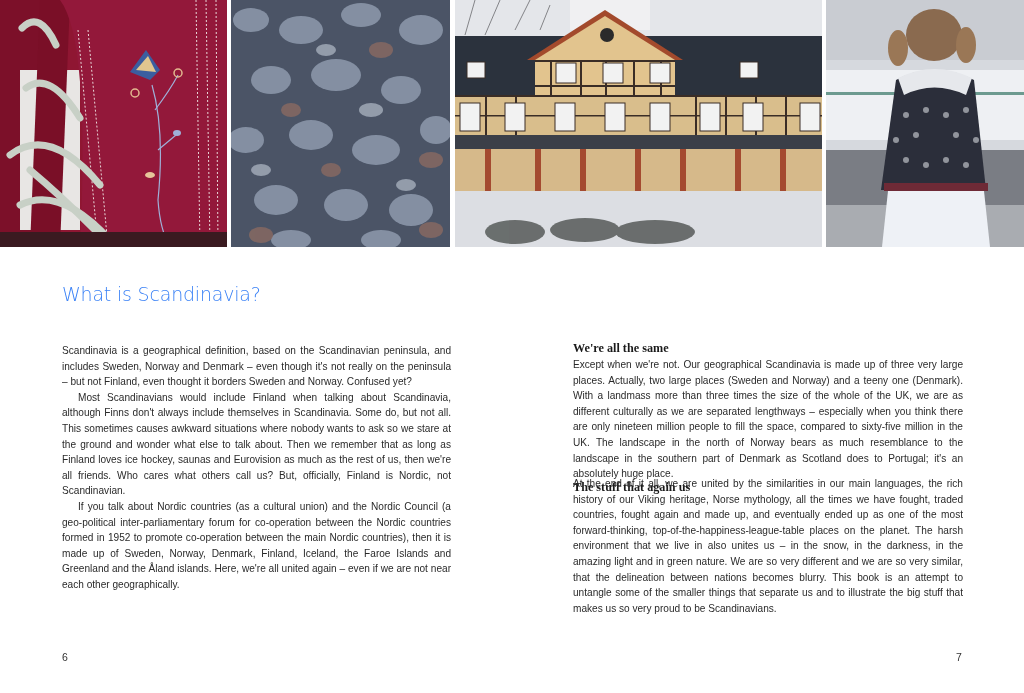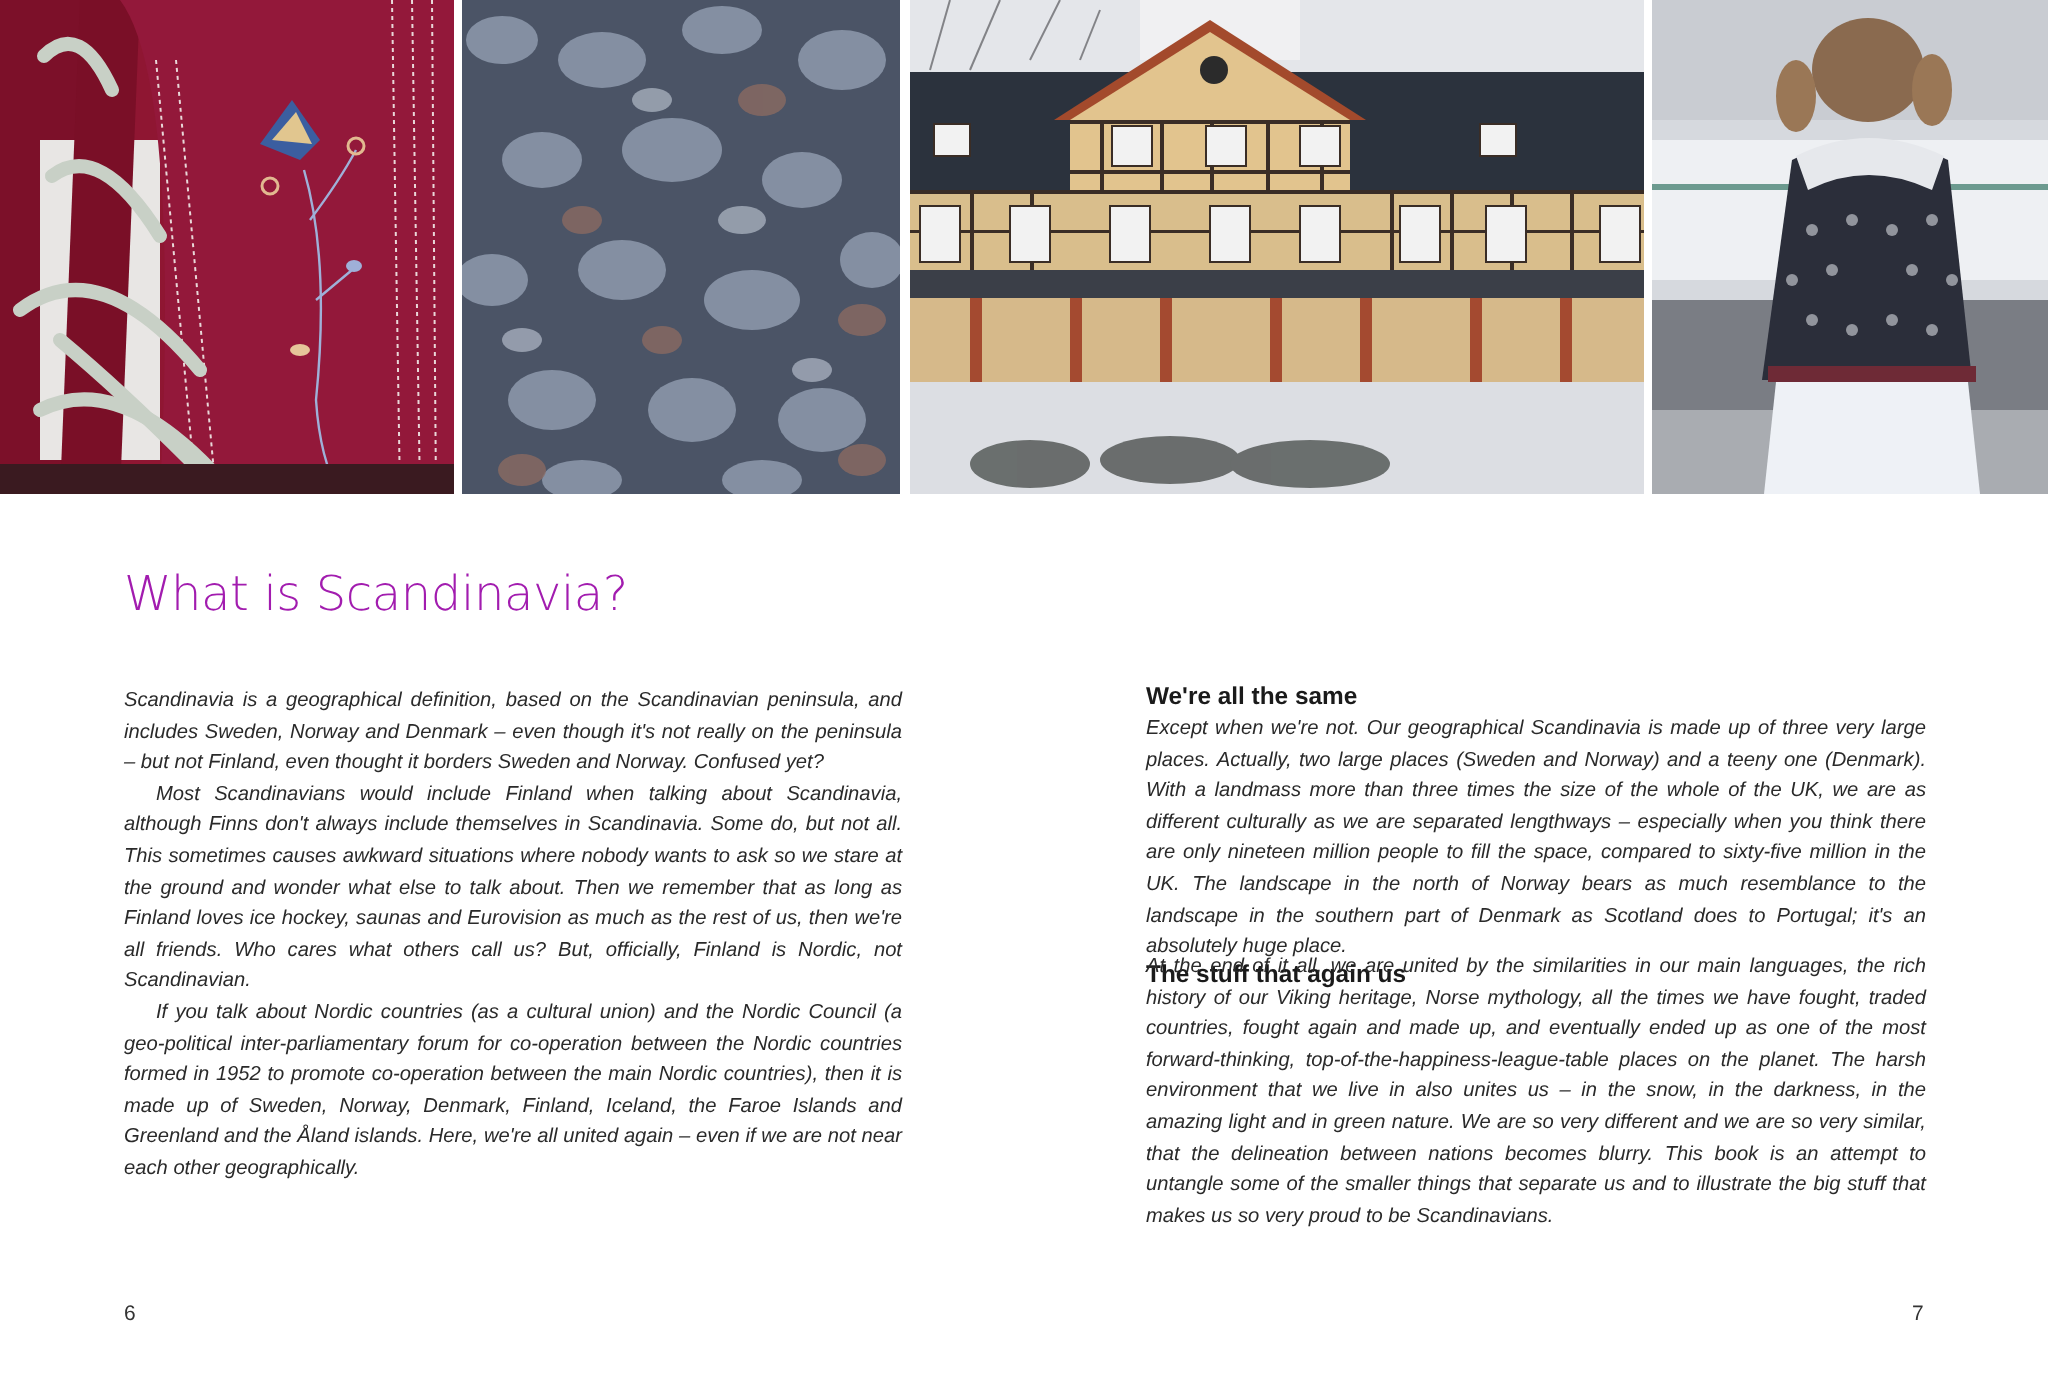--- a/index.html
+++ b/index.html
@@ -7,29 +7,29 @@
     body { position: relative; font-family: "Liberation Sans", sans-serif; color: #231f20; }
 
     .photo-strip { position: absolute; left: 0; top: 0; width: 1024px; height: 247px; }
     .photo { position: absolute; top: 0; height: 247px; overflow: hidden; }
     .photo svg { display: block; width: 100%; height: 100%; }
     #p1 { left: 0; width: 227px; }
     #p2 { left: 231px; width: 219px; }
     #p3 { left: 455px; width: 367px; }
     #p4 { left: 826px; width: 198px; }
 
-    .title { position: absolute; left: 62px; top: 283px; font-family: "DejaVu Sans", sans-serif; font-weight: 300; font-size: 24px; letter-spacing: -0.2px; color: #a21caf; }
+    .title { position: absolute; left: 62px; top: 283px; font-family: "DejaVu Sans", sans-serif; font-weight: 300; font-size: 19px; letter-spacing: -0.2px; color: #3b82f6; }
 
     .col { position: absolute; font-size: 10.1px; line-height: 15.6px; color: #2a2a2a; text-align: justify; }
     .col-left { left: 62px; top: 343px; width: 389px; }
     .col-right { left: 573px; top: 357px; width: 390px; }
-    .col p { margin: 0; font-style: italic; }
+    .col p { margin: 0; }
     .col p.indent { text-indent: 16px; }
 
-    .subhead { position: absolute; left: 573px; font-weight: bold; font-size: 12.2px; color: #1a1a1a; }
+    .subhead { position: absolute; left: 573px; font-weight: bold; font-size: 12.2px; color: #1a1a1a; font-family: Liberation Serif, serif; }
     .sh1 { top: 341px; }
     .sh2 { top: 480px; }
     .col-right2 { left: 573px; top: 476px; width: 390px; }
 
     .pnum { position: absolute; top: 651px; font-size: 10.5px; color: #333; }
     .pnum-l { left: 62px; }
     .pnum-r { left: 956px; }
   </style>
 </head>
 <body>

